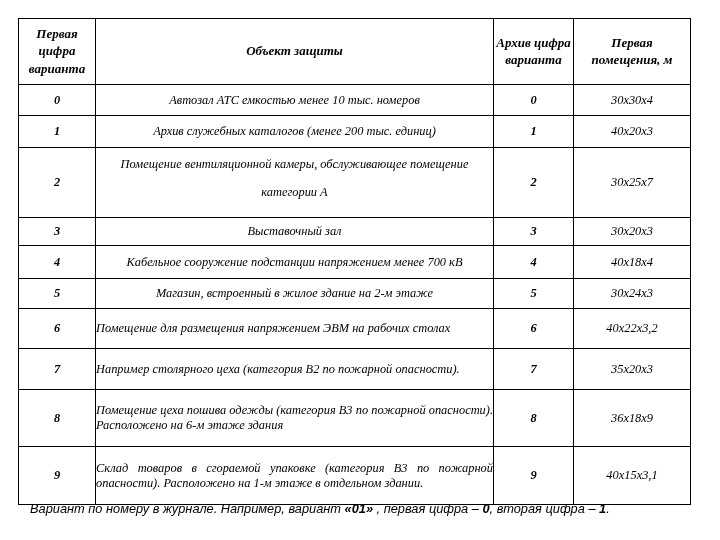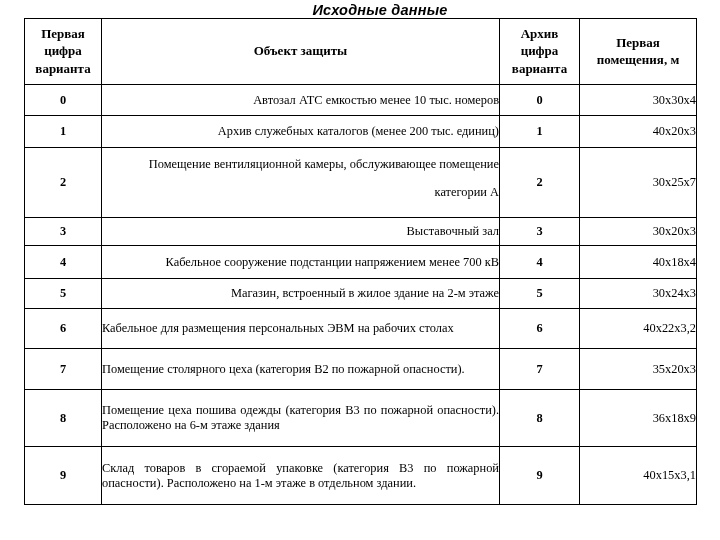--- a/index.html
+++ b/index.html
@@ -30,25 +30,26 @@
     font-family: "Liberation Sans", "DejaVu Sans", sans-serif;
     font-style: italic;
     font-weight: bold;
     font-size: 14.5px;
     letter-spacing: 0.2px;
     padding-left: 40px;
     box-sizing: border-box;
   }
   table.data {
     position: absolute;
-    left: 24px;
+    left: 18px;
     top: 18px;
     width: 672px;
     border-collapse: collapse;
     table-layout: fixed;
+    font-style: italic;
   }
   table.data th,
   table.data td {
     border: 1px solid #000000;
     vertical-align: middle;
     font-size: 12.4px;
     line-height: 1.18;
     padding: 0;
   }
   table.data th {
@@ -68,24 +69,24 @@
     font-weight: bold;
     font-size: 13px;
   }
   td.obj {
     text-align: justify;
     text-justify: inter-word;
     padding: 4px 6px 4px 7px;
     hyphens: none;
   }
   td.obj.plain {
-    text-align: right;
+    text-align: center;
   }
   td.dim {
-    text-align: right;
+    text-align: center;
     font-size: 13px;
   }
   
   tr.r-h  td, tr.r-h  th { height: 58px; }
   tr.r-0  td { height: 30px; }
   tr.r-1  td { height: 31px; }
   tr.r-2  td { height: 57px; }
   tr.r-2 td.obj { line-height: 2.2; padding-top: 2px; padding-bottom: 10px;}
   tr.r-3  td { height: 27px; }
   tr.r-4  td { height: 32px; }
@@ -106,21 +107,20 @@
     line-height: 1.45;
     text-align: left;
   }
   .footer b { font-weight: bold; }
 </style>
 </head>
 <body>
 
 <div class="page">
 
-  <div class="title">Исходные данные</div>
 
   <table class="data">
     <colgroup>
       <col class="c-first">
       <col class="c-obj">
       <col class="c-second">
       <col class="c-dim">
     </colgroup>
     <thead>
       <tr class="r-h">
@@ -162,39 +162,40 @@
         <td class="dim">40х18х4</td>
       </tr>
       <tr class="r-5">
         <td class="num">5</td>
         <td class="obj plain">Магазин, встроенный в жилое здание на 2-м этаже</td>
         <td class="num">5</td>
         <td class="dim">30х24х3</td>
       </tr>
       <tr class="r-6">
         <td class="num">6</td>
-        <td class="obj">Кабельное для размещения персональных ЭВМ на рабочих столах</td>
+        <td class="obj">Помещение для размещения напряжением ЭВМ на рабочих столах</td>
         <td class="num">6</td>
         <td class="dim">40х22х3,2</td>
       </tr>
       <tr class="r-7">
         <td class="num">7</td>
-        <td class="obj">Помещение столярного цеха (категория В2 по пожарной опасности).</td>
+        <td class="obj">Например столярного цеха (категория В2 по пожарной опасности).</td>
         <td class="num">7</td>
         <td class="dim">35х20х3</td>
       </tr>
       <tr class="r-8">
         <td class="num">8</td>
         <td class="obj">Помещение цеха пошива одежды (категория В3 по пожарной опасности). Расположено на 6-м этаже здания</td>
         <td class="num">8</td>
         <td class="dim">36х18х9</td>
       </tr>
       <tr class="r-9">
         <td class="num">9</td>
         <td class="obj">Склад товаров в сгораемой упаковке (категория В3 по пожарной опасности). Расположено на 1-м этаже в отдельном здании.</td>
         <td class="num">9</td>
         <td class="dim">40х15х3,1</td>
       </tr>
     </tbody>
   </table>
 
+  <div class="footer"><span>Вариант по номеру в журнале. Например, вариант </span><b>«01»</b><span> , первая цифра – </span><b>0</b><span>, вторая цифра – </span><b>1</b><span>.</span></div>
 
 </div>
 
 </body></html>

